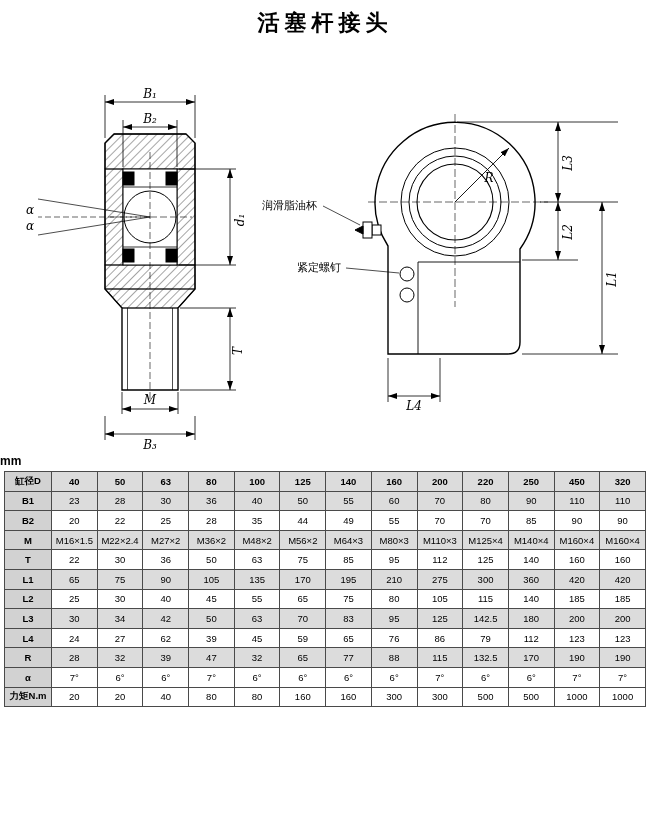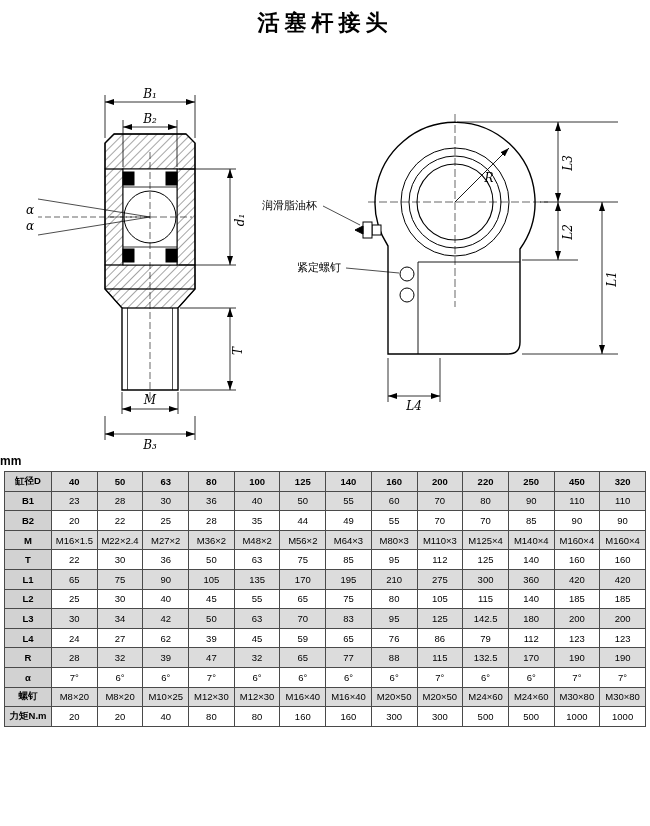--- a/index.html
+++ b/index.html
@@ -321,36 +321,20 @@
           <td>6°</td>
           <td>6°</td>
           <td>6°</td>
           <td>6°</td>
           <td>7°</td>
           <td>6°</td>
           <td>6°</td>
           <td>7°</td>
           <td>7°</td>
         </tr>
-        <tr class="shaded">
-          <th>螺钉</th>
-          <td>M8×20</td>
-          <td>M8×20</td>
-          <td>M10×25</td>
-          <td>M12×30</td>
-          <td>M12×30</td>
-          <td>M16×40</td>
-          <td>M16×40</td>
-          <td>M20×50</td>
-          <td>M20×50</td>
-          <td>M24×60</td>
-          <td>M24×60</td>
-          <td>M30×80</td>
-          <td>M30×80</td>
-        </tr>
         <tr>
           <th>力矩N.m</th>
           <td>20</td>
           <td>20</td>
           <td>40</td>
           <td>80</td>
           <td>80</td>
           <td>160</td>
           <td>160</td>
           <td>300</td>

